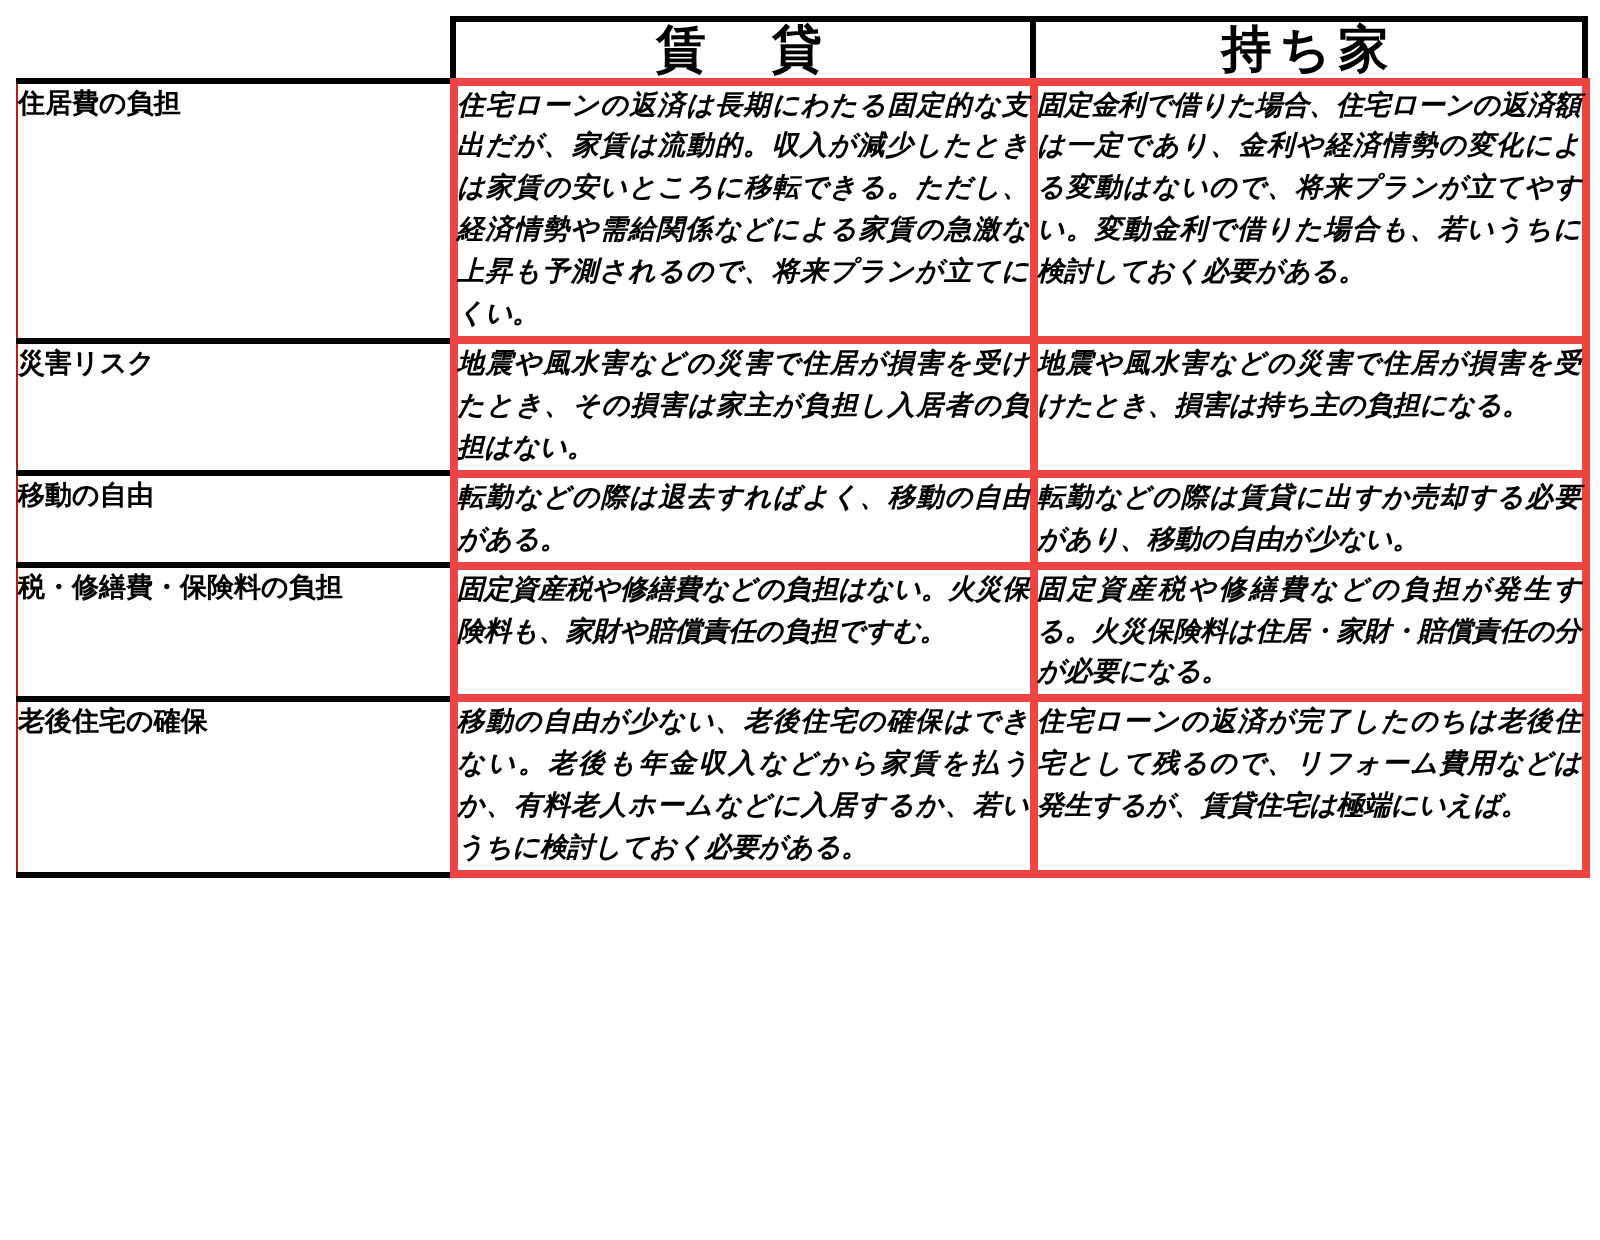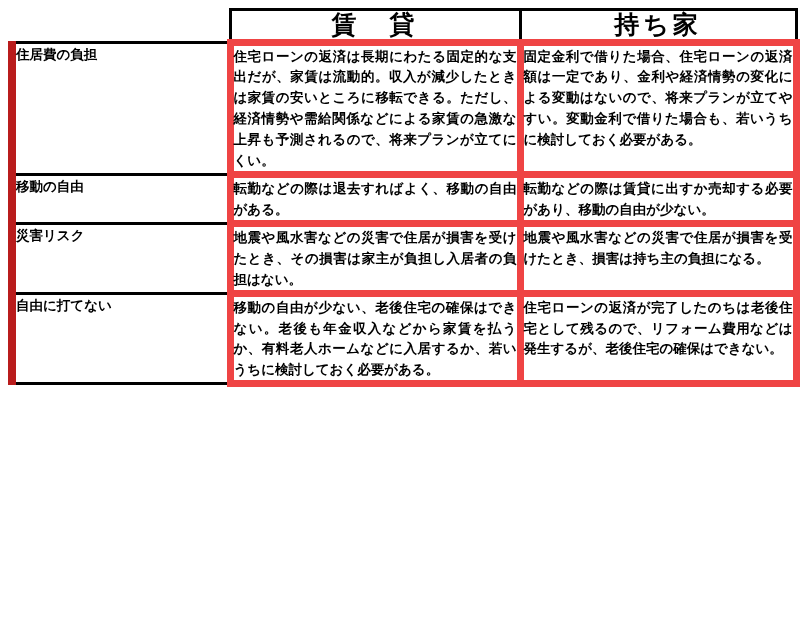--- a/index.html
+++ b/index.html
@@ -55,31 +55,32 @@
   .rowlabel {
     border: 3px solid #000000;
     border-right: none;
     font-size: 13.5px;
     font-weight: bold;
     line-height: 1.5;
     padding: 10px 8px 10px 14px;
     vertical-align: middle;
   }
   .cellbox {
-    border: 7px solid #ef4444;
+    border: 4px solid #ef4444;
     font-size: 13.5px;
     font-weight: bold;
     line-height: 1.55;
     padding: 9px 9px 9px 10px;
     text-align: justify;
     text-justify: inter-ideograph;
     vertical-align: top;
+    font-style: italic;
   }
   
-  .rowlabel { border-left: 8px solid #b91c1c; }
+  .rowlabel { border-left: 1px solid #b91c1c; }
 </style>
 </head>
 <body>
 
 <div class="sheet">
   <table class="compare">
     <colgroup>
       <col class="c0">
         <col class="c1">
         <col class="c2">
@@ -91,29 +92,34 @@
         <th class="hdr-cell">持ち家</th>
       </tr>
     </thead>
     <tbody>
       <tr>
         <td class="rowlabel">住居費の負担</td>
         <td class="cellbox">住宅ローンの返済は長期にわたる固定的な支出だが、家賃は流動的。収入が減少したときは家賃の安いところに移転できる。ただし、経済情勢や需給関係などによる家賃の急激な上昇も予測されるので、将来プランが立てにくい。</td>
         <td class="cellbox">固定金利で借りた場合、住宅ローンの返済額は一定であり、金利や経済情勢の変化による変動はないので、将来プランが立てやすい。変動金利で借りた場合も、若いうちに検討しておく必要がある。</td>
       </tr>
       <tr>
+        <td class="rowlabel">災害リスク</td>
+        <td class="cellbox">地震や風水害などの災害で住居が損害を受けたとき、その損害は家主が負担し入居者の負担はない。</td>
+        <td class="cellbox">地震や風水害などの災害で住居が損害を受けたとき、損害は持ち主の負担になる。</td>
+      </tr>
+      <tr>
         <td class="rowlabel">移動の自由</td>
         <td class="cellbox">転勤などの際は退去すればよく、移動の自由がある。</td>
         <td class="cellbox">転勤などの際は賃貸に出すか売却する必要があり、移動の自由が少ない。</td>
       </tr>
       <tr>
-        <td class="rowlabel">災害リスク</td>
-        <td class="cellbox">地震や風水害などの災害で住居が損害を受けたとき、その損害は家主が負担し入居者の負担はない。</td>
-        <td class="cellbox">地震や風水害などの災害で住居が損害を受けたとき、損害は持ち主の負担になる。</td>
+        <td class="rowlabel">税・修繕費・保険料の負担</td>
+        <td class="cellbox">固定資産税や修繕費などの負担はない。火災保険料も、家財や賠償責任の負担ですむ。</td>
+        <td class="cellbox">固定資産税や修繕費などの負担が発生する。火災保険料は住居・家財・賠償責任の分が必要になる。</td>
       </tr>
       <tr>
-        <td class="rowlabel">自由に打てない</td>
+        <td class="rowlabel">老後住宅の確保</td>
         <td class="cellbox">移動の自由が少ない、老後住宅の確保はできない。老後も年金収入などから家賃を払うか、有料老人ホームなどに入居するか、若いうちに検討しておく必要がある。</td>
-        <td class="cellbox">住宅ローンの返済が完了したのちは老後住宅として残るので、リフォーム費用などは発生するが、老後住宅の確保はできない。</td>
+        <td class="cellbox">住宅ローンの返済が完了したのちは老後住宅として残るので、リフォーム費用などは発生するが、賃貸住宅は極端にいえば。</td>
       </tr>
     </tbody>
   </table>
 </div>
 
 </body></html>

